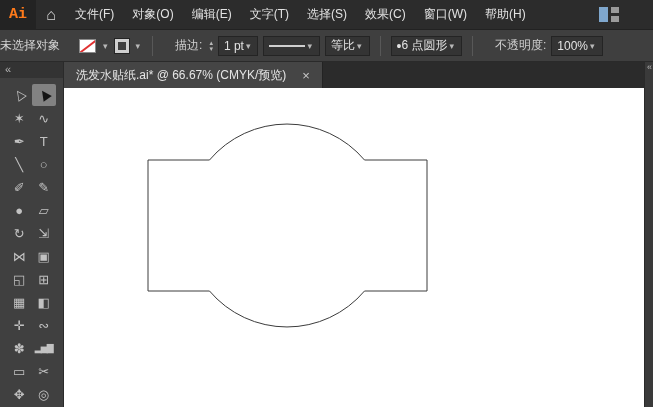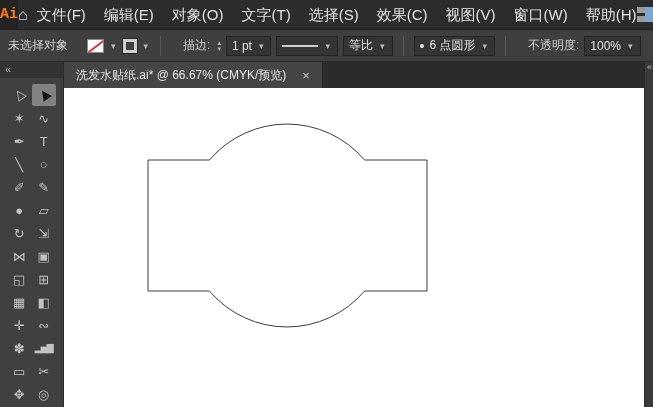--- a/index.html
+++ b/index.html
@@ -3,38 +3,38 @@
 <meta charset="utf-8">
 <style>
   * { margin:0; padding:0; box-sizing:border-box; }
   html,body { width:653px; height:407px; overflow:hidden; }
   body { position:relative; background:#404040; font-family:"Liberation Sans", sans-serif; font-size:12px; }
 
   
   .menubar { position:absolute; top:0; left:0; right:0; height:30px; background:#2c2c2c; display:flex; align-items:center; border-bottom:1px solid #222; }
   .logo { width:36px; height:30px; display:flex; align-items:center; justify-content:center; background:#232323; color:#ff7a1a; font-weight:bold; font-size:15px;font-family:Liberation Mono, monospace; }
   .home { width:30px; text-align:center; color:#d8d8d8; font-size:16px; line-height:30px; }
-  .menu-item { padding:0 9px; color:#e2e2e2; font-size:15px; line-height:29px; white-space:nowrap; }
+  .menu-item { padding:0 9px; color:#e2e2e2; font-size:12px; line-height:29px; white-space:nowrap; }
   .mb-spacer { flex:1; }
   .ws { width:20px; height:15px; position:relative; margin-right:34px; }
   .ws .a { position:absolute; left:0; top:0; width:9px; height:15px; background:#7fa7cd; }
   .ws .b { position:absolute; right:0; top:0; width:8px; height:6px; background:#9b9b9b; }
   .ws .c { position:absolute; right:0; bottom:0; width:8px; height:6px; background:#9b9b9b; }
 
   
-  .controlbar { position:absolute; top:30px; left:0; right:0; height:32px; background:#3f3f3f; border-bottom:1px solid #2a2a2a; display:flex; align-items:center; color:#cfcfcf; gap:5px; padding:0 8px; }
+  .controlbar { position:absolute; top:30px; left:0; right:0; height:32px; background:#3f3f3f; border-bottom:1px solid #2a2a2a; display:flex; align-items:center; color:#cfcfcf; gap:5px; padding:0 0; }
   .status { color:#d4d4d4; margin-right:14px; white-space:nowrap; }
   .ctl-sep { width:1px; height:20px; background:#585858; margin:0 5px; }
   .swatch-none { width:17px; height:14px; background:#fff; border:1px solid #8a8a8a; position:relative; overflow:hidden; }
   .swatch-none::after { content:""; position:absolute; left:-3px; right:-3px; top:6px; height:2px; background:#e03131; transform:rotate(-37deg); }
   .swatch-stroke { width:14px; height:14px; border:3px solid #cfcfcf; outline:1px solid #242424; background:#3f3f3f; }
   .dd { color:#b8b8b8; font-size:9px; margin:0 2px; }
   .lbl { white-space:nowrap; color:#cfcfcf;margin-left:12px; }
   .spin { display:flex; flex-direction:column; color:#b8b8b8; font-size:7px; line-height:6px; margin-left:2px; }
-  .field { background:#343434; border:1px solid #242424; height:20px; display:flex; align-items:center; padding:0 5px; gap:5px; color:#e2e2e2; white-space:nowrap;justify-content:flex-end; }
+  .field { background:#343434; border:1px solid #242424; height:20px; display:flex; align-items:center; padding:0 5px; color:#e2e2e2; white-space:nowrap;justify-content:flex-end; }
   .linepreview { width:36px; height:2px; background:#cfcfcf; }
   .brushdot { font-size:14px; line-height:10px; color:#e2e2e2; }
 
   
   .tabbar { position:absolute; top:62px; left:64px; right:9px; height:26px; background:#2b2b2b; display:flex; align-items:flex-end; }
   .tab { height:26px; background:#454545; color:#e5e5e5; display:flex; align-items:center; gap:16px; padding:0 12px; border-right:1px solid #232323; white-space:nowrap; }
   .tab-close { color:#c9c9c9; font-size:13px; }
 
   
   .toolbar { position:absolute; top:62px; left:0; width:64px; bottom:0; background:#404040; border-right:1px solid #2a2a2a; }
@@ -54,26 +54,25 @@
   .canvas svg { display:block; width:100%; height:100%; }
   .canvas path { fill:#ffffff; stroke:#3c3c3c; stroke-width:1; }
 </style>
 </head>
 <body>
 
 <div class="menubar">
   <div class="logo">Ai</div>
   <div class="home">⌂</div>
   <span class="menu-item">文件(F)</span>
+  <span class="menu-item">对象(O)</span>
   <span class="menu-item">编辑(E)</span>
-  <span class="menu-item">对象(O)</span>
   <span class="menu-item">文字(T)</span>
   <span class="menu-item">选择(S)</span>
   <span class="menu-item">效果(C)</span>
-  <span class="menu-item">视图(V)</span>
   <span class="menu-item">窗口(W)</span>
   <span class="menu-item">帮助(H)</span>
   <span class="mb-spacer"></span>
   <span class="ws">
     <span class="a"></span>
     <span class="b"></span>
     <span class="c"></span>
   </span>
 </div>
 

